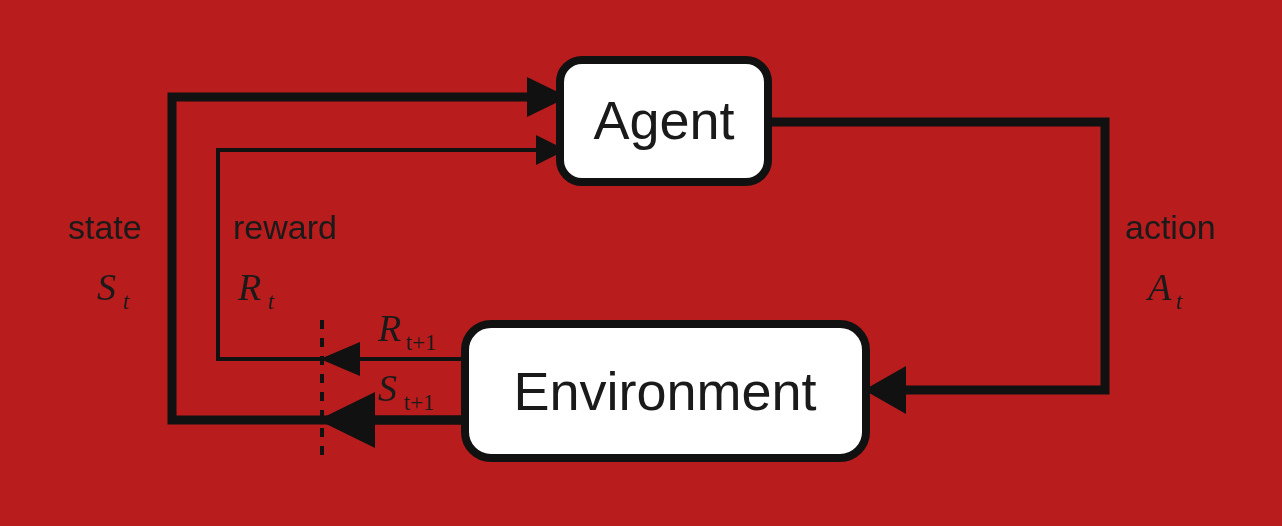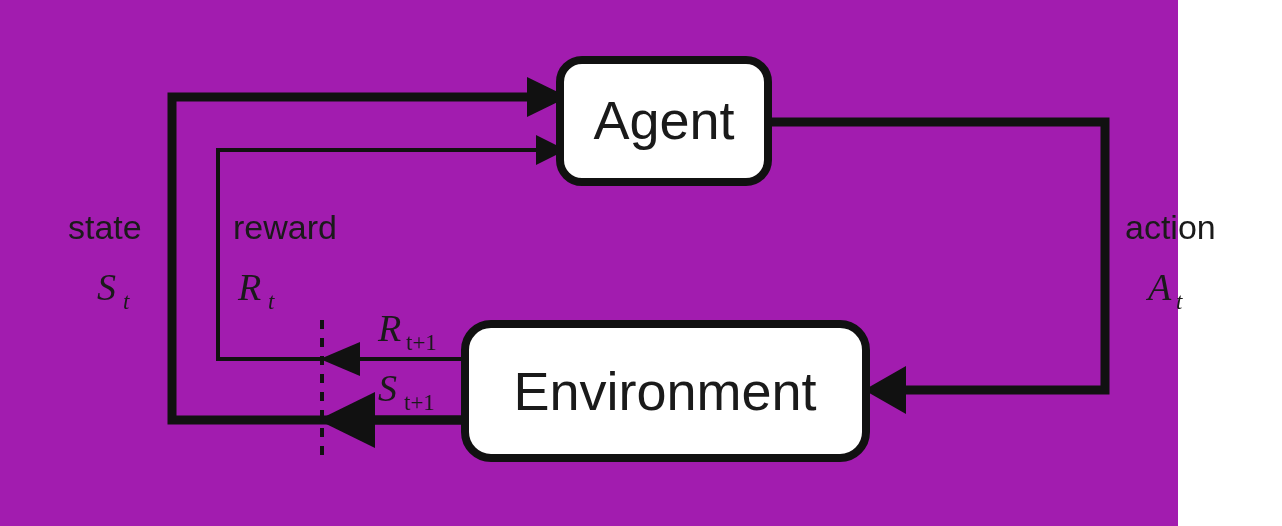--- a/index.html
+++ b/index.html
@@ -8,23 +8,23 @@
     background: #ffffff;
   }
   body {
     width: 1282px;
     height: 526px;
     font-family: "Liberation Sans", sans-serif;
     overflow: hidden;
   }
   #diagram-root {
     position: relative;
-    width: 1178px;
+    width: 1282px;
     height: 526px;
-    background: #a21caf;
+    background: #b91c1c;
   }
   #rl-svg {
     position: absolute;
     left: 0;
     top: 0;
     width: 1282px;
     height: 526px;
   }
   .node-label {
     font-family: "Liberation Sans", sans-serif;

